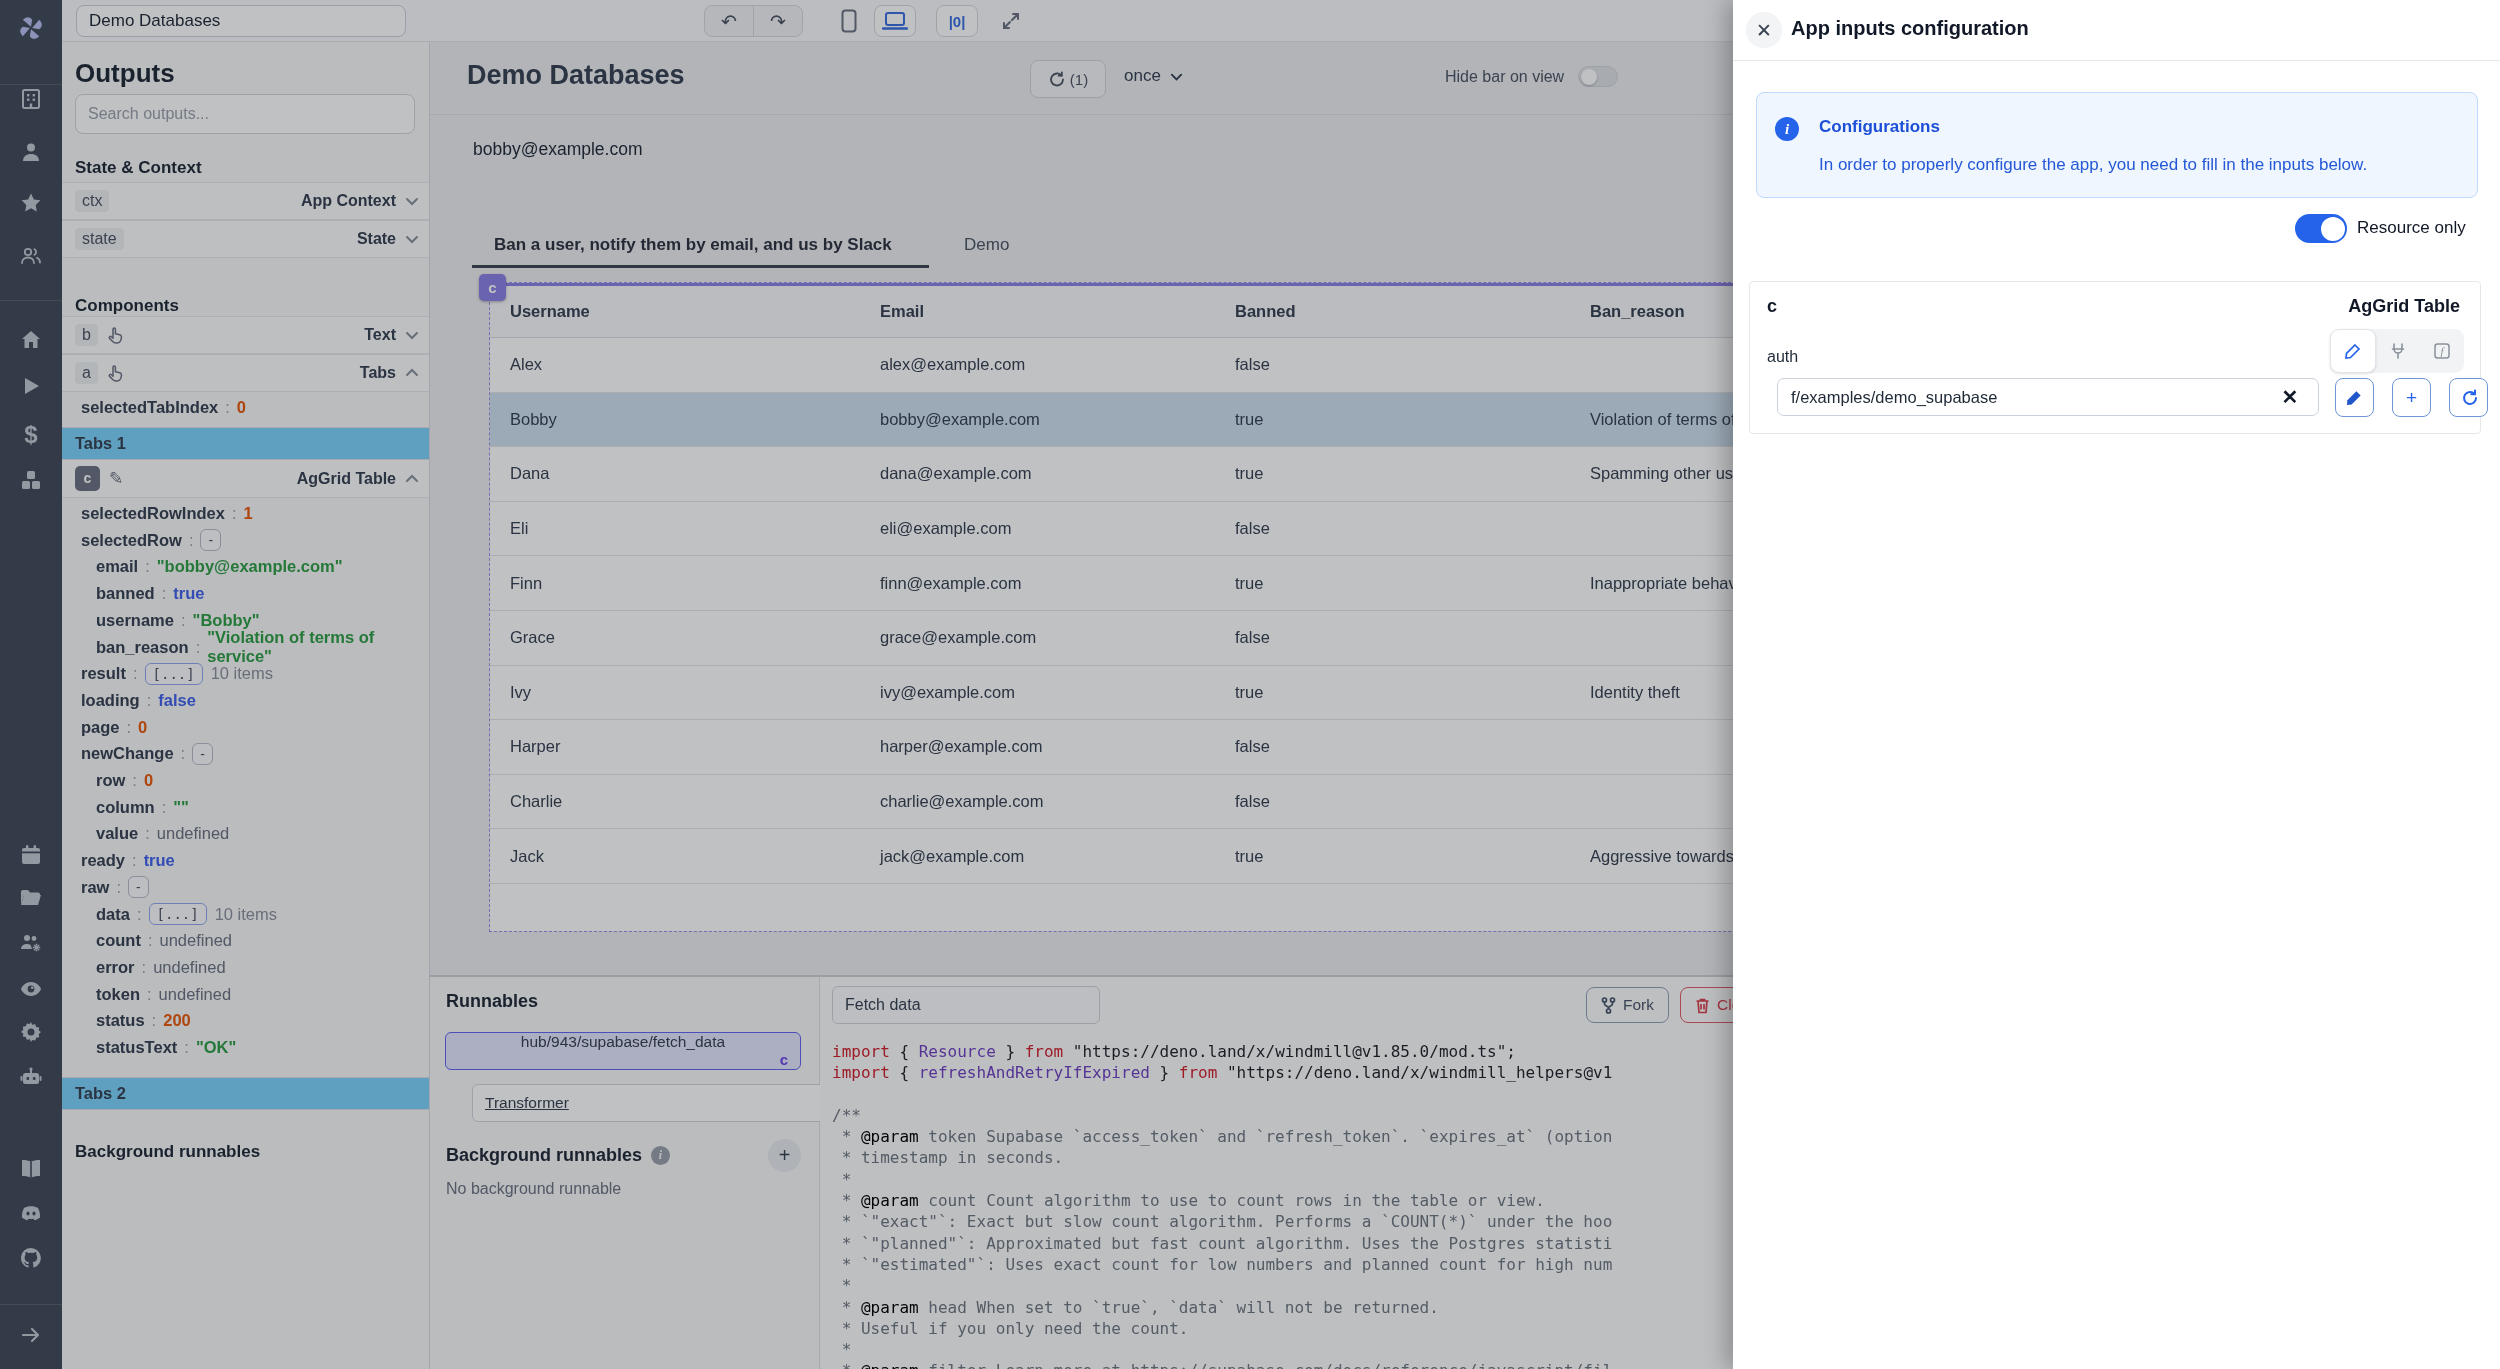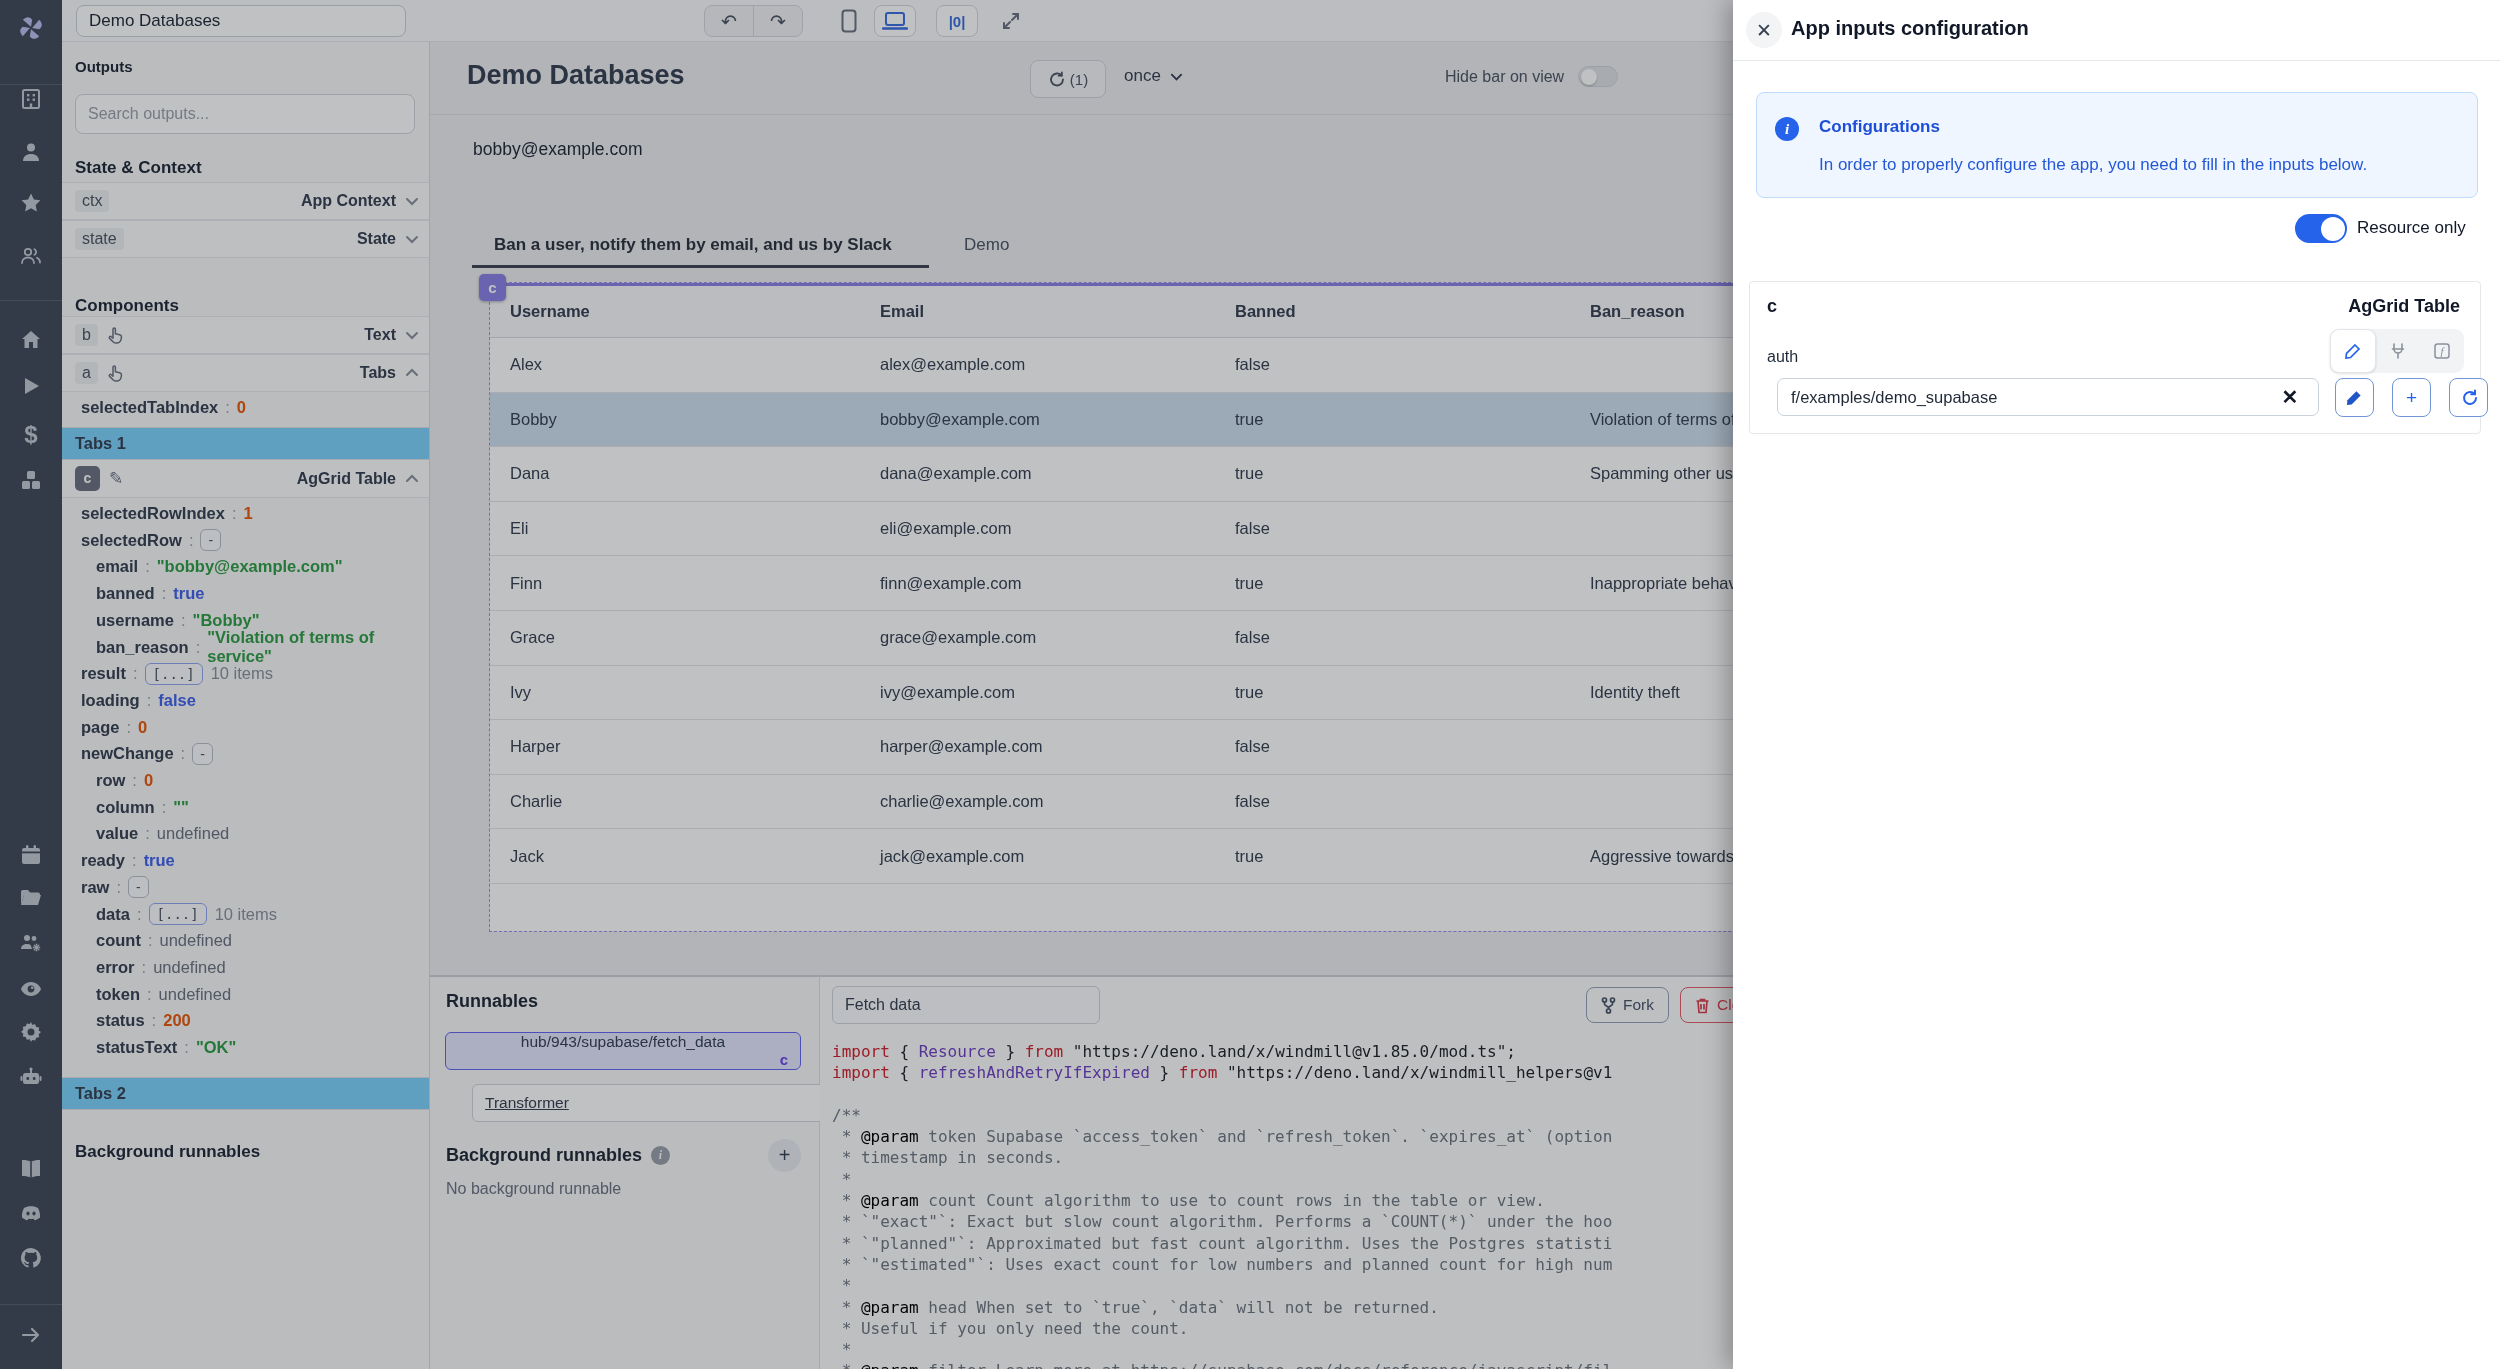--- a/index.html
+++ b/index.html
@@ -22,21 +22,21 @@
      border:1px solid #d4d8de; border-radius:8px; background:#f1f2f4; overflow:hidden; }
   .tb-btn { width:48px; height:32px; display:flex; align-items:center; justify-content:center;
      color:#4b5563; font-size:19px; background:transparent; border:none; cursor:pointer; }
   .tb-sep { width:1px; height:32px; background:#d4d8de; }
   .tb-solo { position:absolute; top:5px; height:32px; width:42px; display:flex; align-items:center; justify-content:center;
      color:#6b7280; background:transparent; border:none; }
   .tb-sel { border:1px solid #d4d8de; border-radius:8px; background:#fff; color:#3b6fe0; }
 
   
   #outputs { left:62px; top:42px; width:368px; height:1327px; background:#f7f8f9; border-right:1px solid #d7dadf; overflow:hidden; z-index:4; }
-  .op-title { position:absolute; left:13px; font-size:15px; font-weight:700; color:#1f2937; }
+  .op-title { position:absolute; left:13px; font-size:26px; font-weight:700; color:#1f2937; }
   #op-search { position:absolute; left:13px; top:52px; width:340px; height:40px; border:1px solid #d1d5db;
      border-radius:8px; background:#fff; padding:0 12px; font-size:16px; color:#374151; font-family:inherit; }
   #op-search::placeholder { color:#9aa1ab; }
   .op-row { position:absolute; left:0; width:368px; height:38px; background:#fcfcfd; border-top:1px solid #e5e7eb;
      border-bottom:1px solid #e5e7eb; display:flex; align-items:center; padding:0 10px 0 13px; }
   .op-id { font-size:16px; color:#4b5563; background:#eef0f2; border-radius:4px; padding:2px 7px; }
   .op-type { margin-left:auto; font-size:16px; font-weight:700; color:#374151; }
   .chev { margin-left:8px; color:#8a919c; display:inline-flex; }
   .hand { margin-left:9px; color:#6b7280; display:inline-flex; }
   .sec-bar { position:absolute; left:0; width:368px; height:33px; background:#7dd3fc; border-top:1px solid #dfe1e5;

